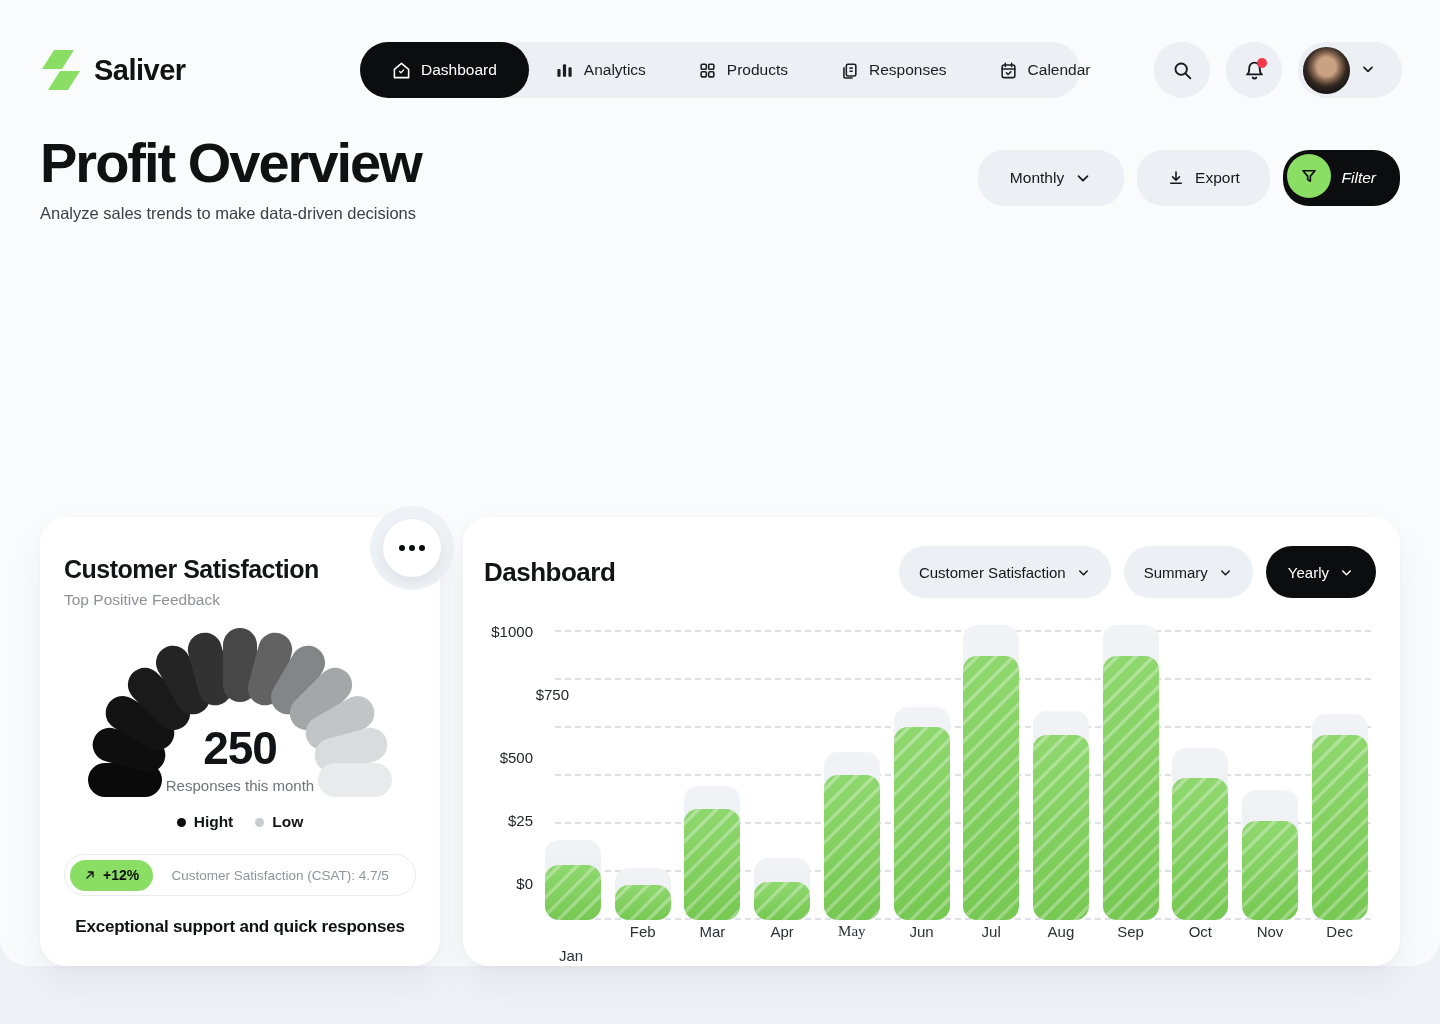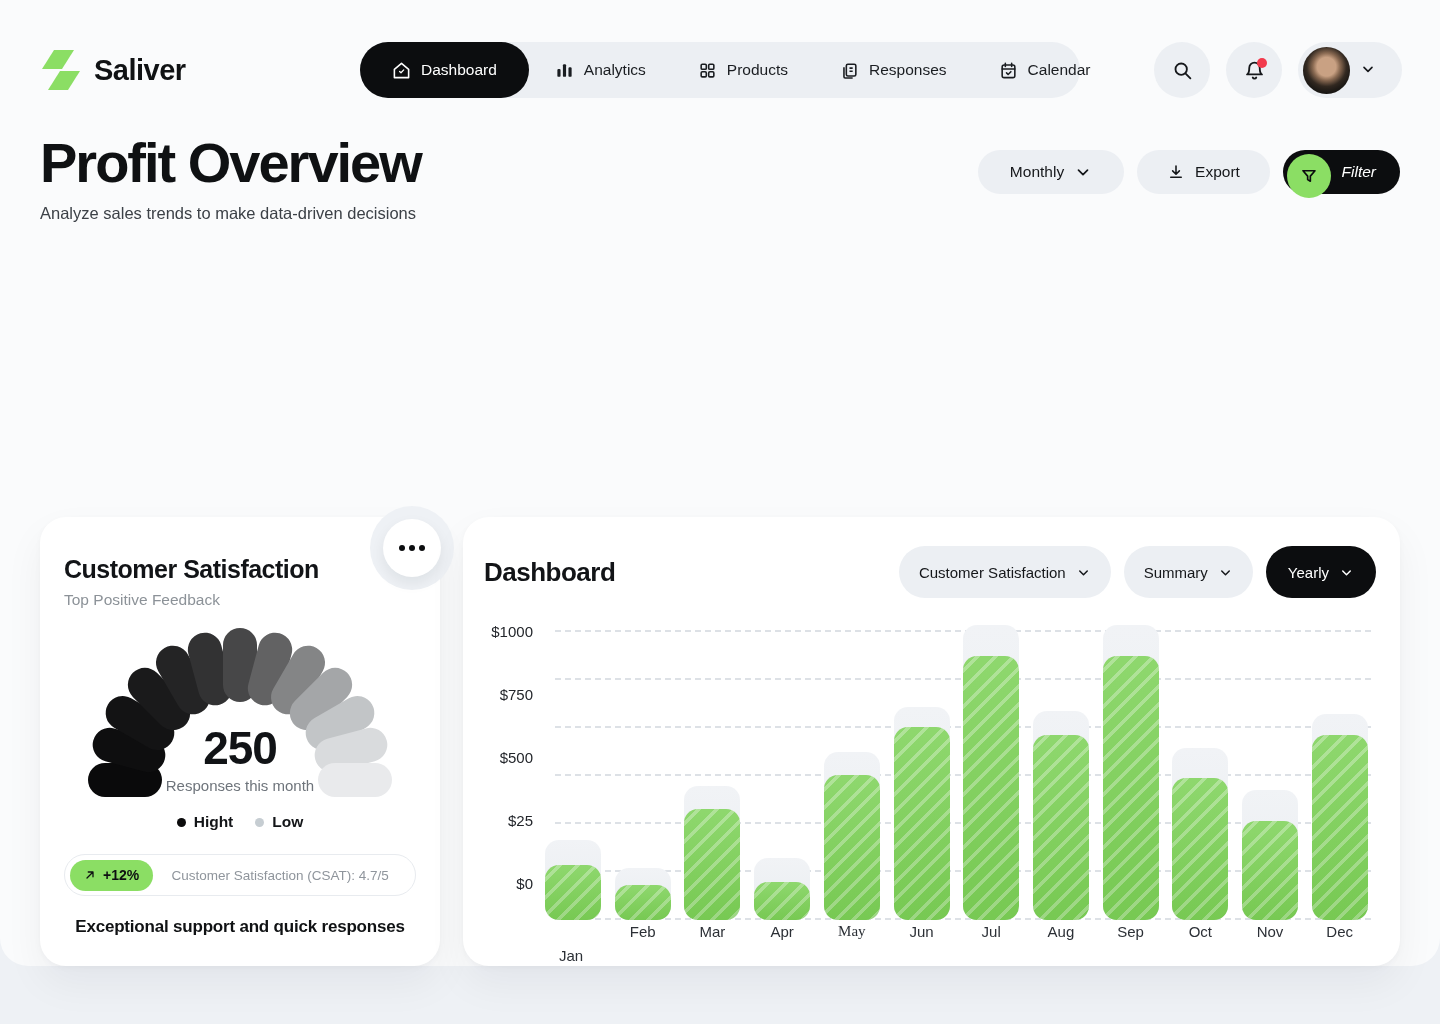--- a/index.html
+++ b/index.html
@@ -61,21 +61,21 @@
   .chev svg { width:16px; height:16px; }
 
   
   .page-title {
     position:absolute; left:40px; top:130px;
     font-size:56px; font-weight:600; letter-spacing:-2px; color:#0F1113;
   }
   .page-subtitle { position:absolute; left:40px; top:204px; font-size:16.5px; color:#3C4147; }
 
   .pill-btn {
-    position:absolute; top:150px; height:44px; border:none; cursor:pointer;
+    position:absolute; top:150px; height:56px; border:none; cursor:pointer;
     background:#ECEFF3; border-radius:26px; font-family:inherit;
     display:flex; align-items:center; justify-content:center; gap:10px;
     font-size:15.5px; font-weight:500; color:#15171A;
   }
   .btn-period { left:978px; width:146px; }
   .btn-export { left:1137px; width:133px; }
   .btn-filter {
     left:1283px; width:117px; background:#0C0D0F; color:#FFFFFF;
     justify-content:flex-end; padding-right:24px; position:absolute;font-style:italic;
   }
@@ -376,21 +376,21 @@
     <div class="chart" id="chart">
         <div class="gridline" style="top: 401px;"></div>
         <div class="gridline" style="top: 353px;"></div>
         <div class="gridline" style="top: 305px;"></div>
         <div class="gridline" style="top: 257px;"></div>
         <div class="gridline" style="top: 209px;"></div>
         <div class="gridline" style="top: 161px;"></div>
         <div class="gridline" style="top: 113px;"></div>
 
     <div class="ytick" style="top: 105px;">$1000</div>
-        <div class="ytick" style="top: 168px;">$750</div>
+        <div class="ytick" style="top: 168px; margin-left: 36px;">$750</div>
         <div class="ytick" style="top: 231px;">$500</div>
         <div class="ytick" style="top: 294px;">$25</div>
         <div class="ytick" style="top: 357px;">$0</div>
         <div class="bar-cap" style="left: 82px; width: 56px; top: 323px; height: 80px;"></div>
         <div class="bar" style="left: 82px; width: 56px; top: 348px; height: 55px;"></div>
         <div class="xlabel" style="left: 73px; margin-top: 24px;">Jan</div>
         <div class="bar-cap" style="left: 151.7px; width: 56px; top: 351px; height: 52px;"></div>
         <div class="bar" style="left: 151.7px; width: 56px; top: 368px; height: 35px;"></div>
         <div class="xlabel" style="left: 144.7px;">Feb</div>
         <div class="bar-cap" style="left: 221.4px; width: 56px; top: 269px; height: 134px;"></div>

